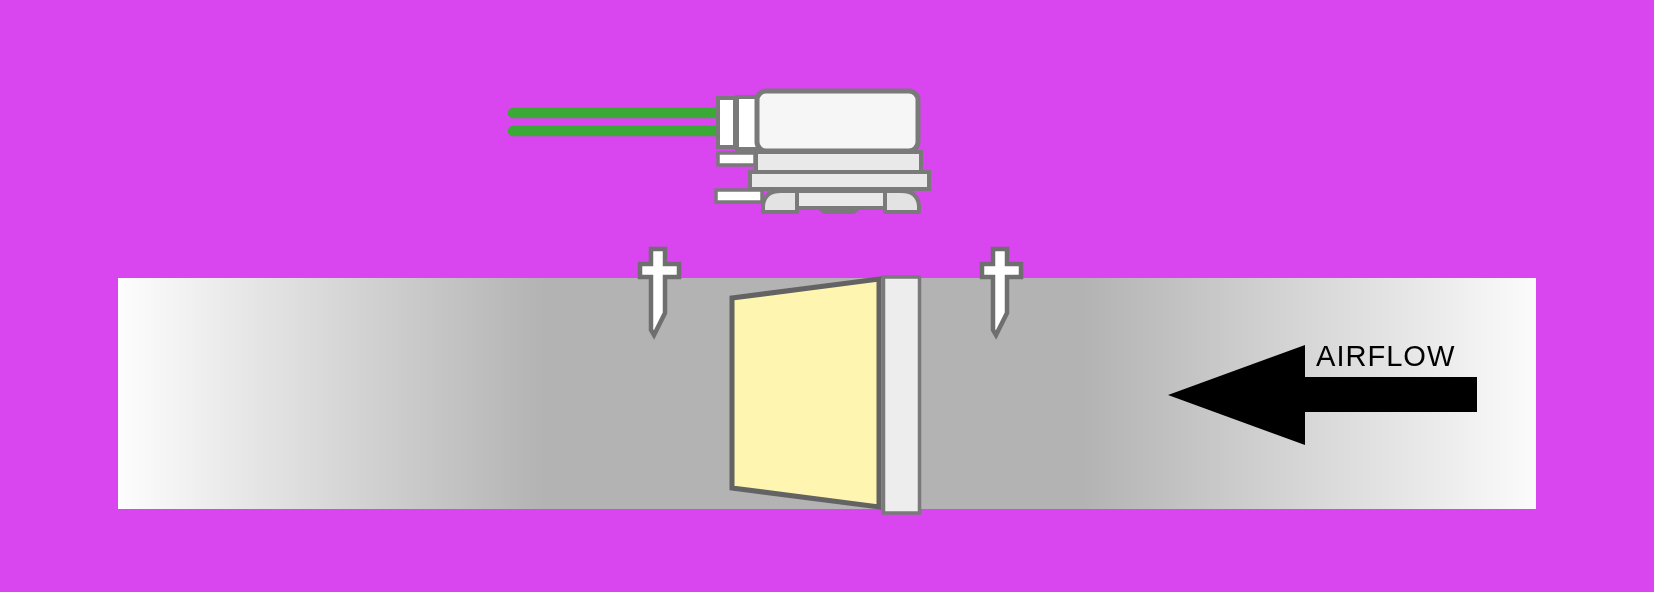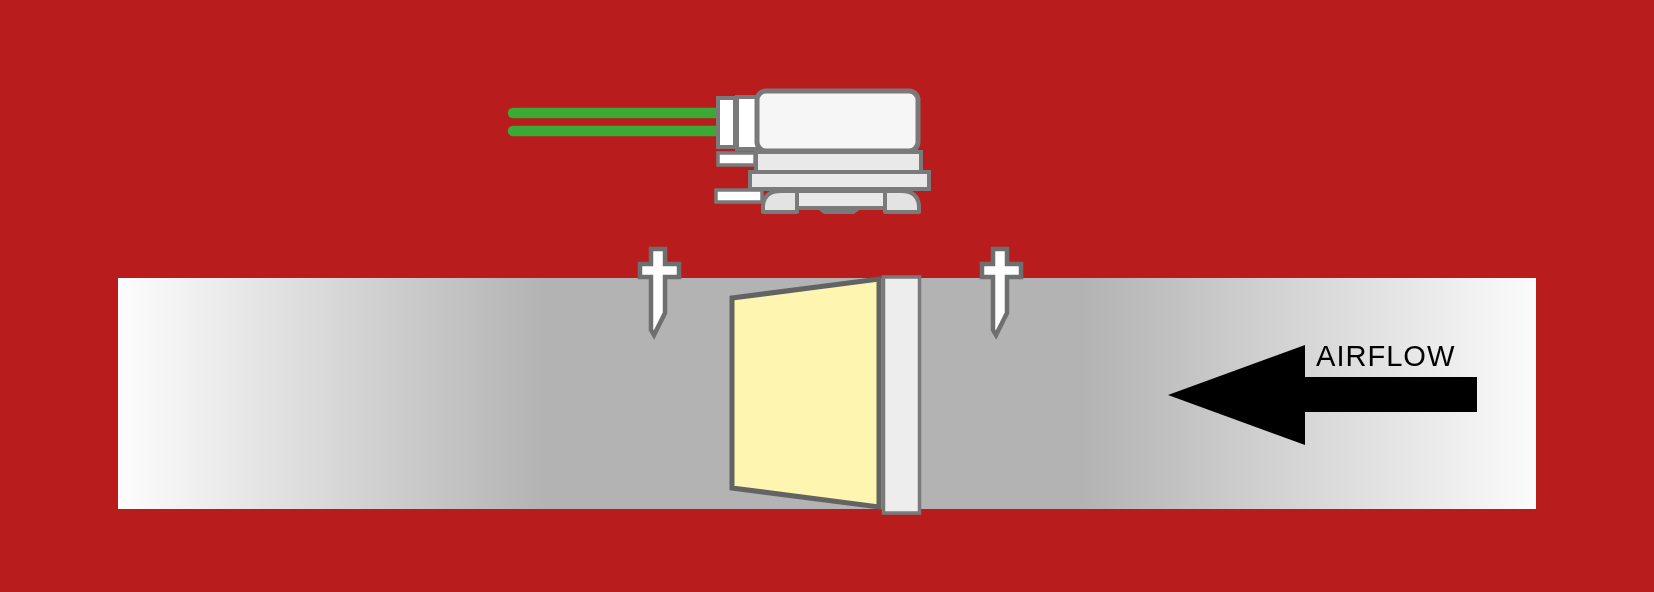--- a/index.html
+++ b/index.html
@@ -5,21 +5,21 @@
   html, body {
     margin: 0;
     padding: 0;
     background: #000;
     font-family: "Liberation Sans", sans-serif;
   }
   .stage {
     position: relative;
     width: 1654px;
     height: 592px;
-    background: #b91c1c;
+    background: #d946ef;
     overflow: hidden;
   }
   .diagram-svg {
     position: absolute;
     left: 0;
     top: 0;
   }
   .airflow-label {
     position: absolute;
     left: 1316px;

